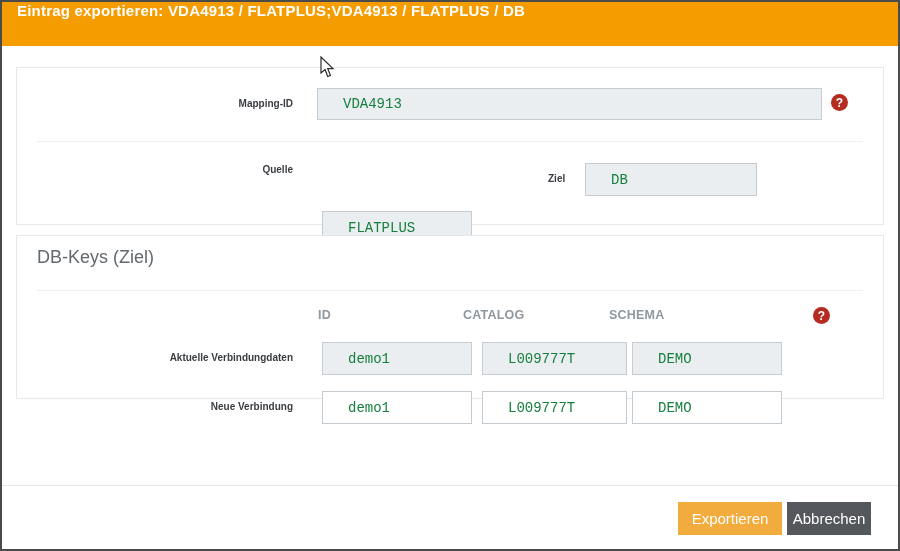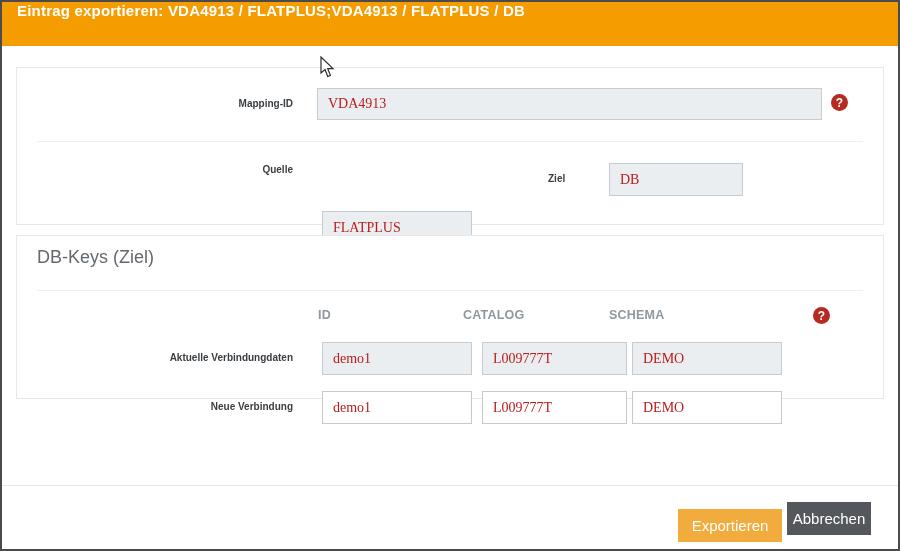--- a/index.html
+++ b/index.html
@@ -17,22 +17,22 @@
 
   .panel { position:absolute; left:14px; width:868px; background:#fff; border:1px solid #e5e9ec; }
   .panel-top    { top:65px;  height:158px; }
   .panel-dbkeys { top:233px; height:164px; }
 
   .lbl { position:absolute; font-size:10px; font-weight:700; color:#3a3e42; line-height:20px; white-space:nowrap; }
   .lbl-right { left:0; width:276px; text-align:right; }
 
   .ctl {
     position:absolute; height:33px; border:1px solid #c6ccd2;
-    font-family:Liberation Serif, serif; font-size:14px; color:#b91c1c;
-    padding:0 10px; outline:none;
+    font-family:Liberation Mono, monospace; font-size:14px; color:#15803d;
+    padding:0 25px; outline:none;
   }
   .ctl-ro { background:#ebeef0; }
   .ctl-rw { background:#ffffff; border-color:#c3cad0; }
 
   .divider { position:absolute; left:20px; width:826px; height:1px; background:#edf0f2; }
 
   .help {
     position:absolute; width:17px; height:17px; border-radius:50%;
     background:#B52A21; color:#fff; font-size:12px; font-weight:700;
     display:flex; align-items:center; justify-content:center;
@@ -41,21 +41,21 @@
 
   .section-heading { position:absolute; left:20px; top:11px; font-size:18px; font-weight:400; color:#63696e; }
   .colhead { position:absolute; font-size:12.5px; font-weight:700; color:#8f989f; letter-spacing:.2px; }
 
   .footer-divider { position:absolute; left:0; top:483px; width:100%; height:1px; background:#e7e7e7; }
   .btn {
     position:absolute; top:500px; height:33px; border:none;
     color:#ffffff; font-size:15px; font-family:"Liberation Sans", sans-serif;
     cursor:pointer; text-align:center;
   }
-  .btn-export { left:676px; width:104px; background:#F2AC3D;margin-top:7px; }
+  .btn-export { left:676px; width:104px; background:#F2AC3D; }
   .btn-cancel { left:785px; width:84px;  background:#54585D; }
 
   .cursor { position:absolute; left:318px; top:54px; width:15px; height:22px; pointer-events:none; }
 </style>
 </head>
 <body>
 
 <div class="window">
 
   <header class="titlebar">
@@ -66,21 +66,21 @@
     <label class="lbl lbl-right" style="top:26px;">Mapping-ID</label>
     <input class="ctl ctl-ro" style="left: 300px; top: 20px; width: 505px; height: 32px;" readonly="" value="VDA4913">
     <span class="help" style="left:814px; top:26px;">?</span>
 
     <div class="divider" style="top:73px;"></div>
 
     <label class="lbl lbl-right" style="top:92px;">Quelle</label>
     <input class="ctl ctl-ro" style="left: 305px; top: 95px; width: 150px; margin-top: 48px;" readonly="" value="FLATPLUS">
 
     <label class="lbl" style="left:531px; top:101px;">Ziel</label>
-    <input class="ctl ctl-ro" style="left: 592px; top: 95px; width: 134px;" readonly="" value="DB">
+    <input class="ctl ctl-ro" style="left: 568px; top: 95px; width: 172px;" readonly="" value="DB">
   </section>
 
   <section class="panel panel-dbkeys">
     <h2 class="section-heading">DB-Keys (Ziel)</h2>
     <div class="divider" style="top:54px;"></div>
 
     <span class="colhead" style="left:301px; top:72px;">ID</span>
     <span class="colhead" style="left:446px; top:72px;">CATALOG</span>
     <span class="colhead" style="left:592px; top:72px;">SCHEMA</span>
     <span class="help" style="left:796px; top:71px;">?</span>

